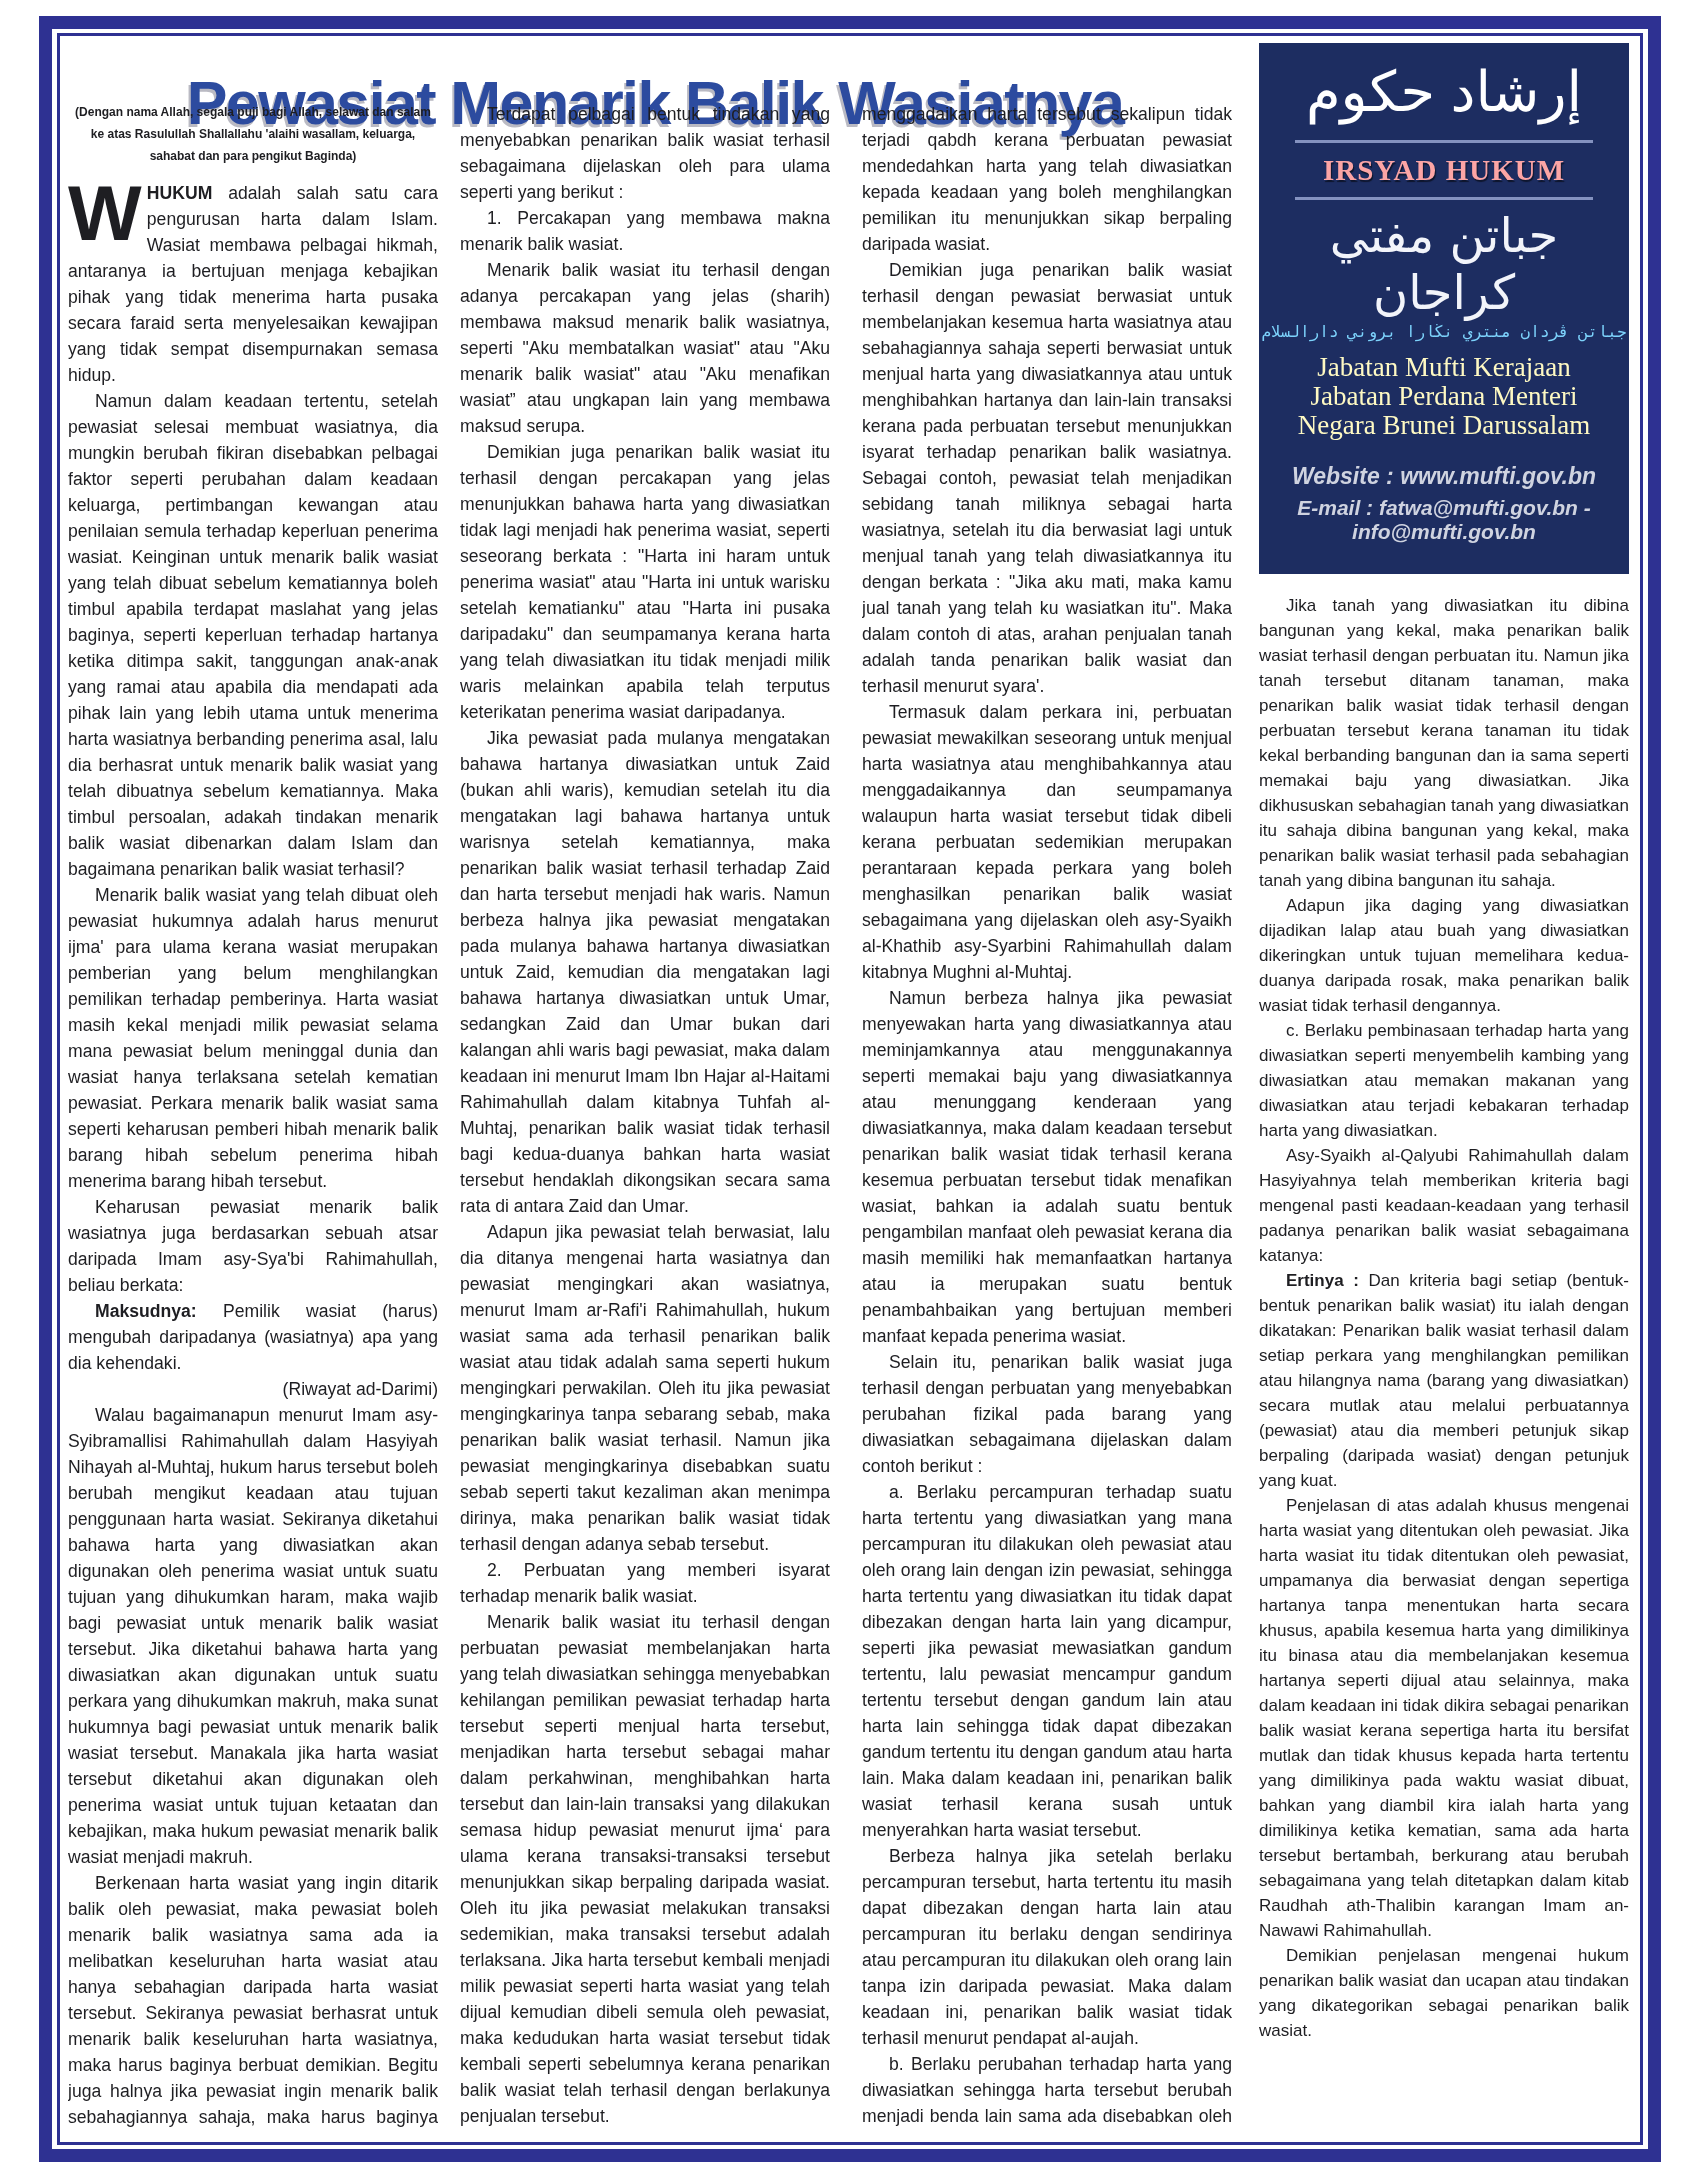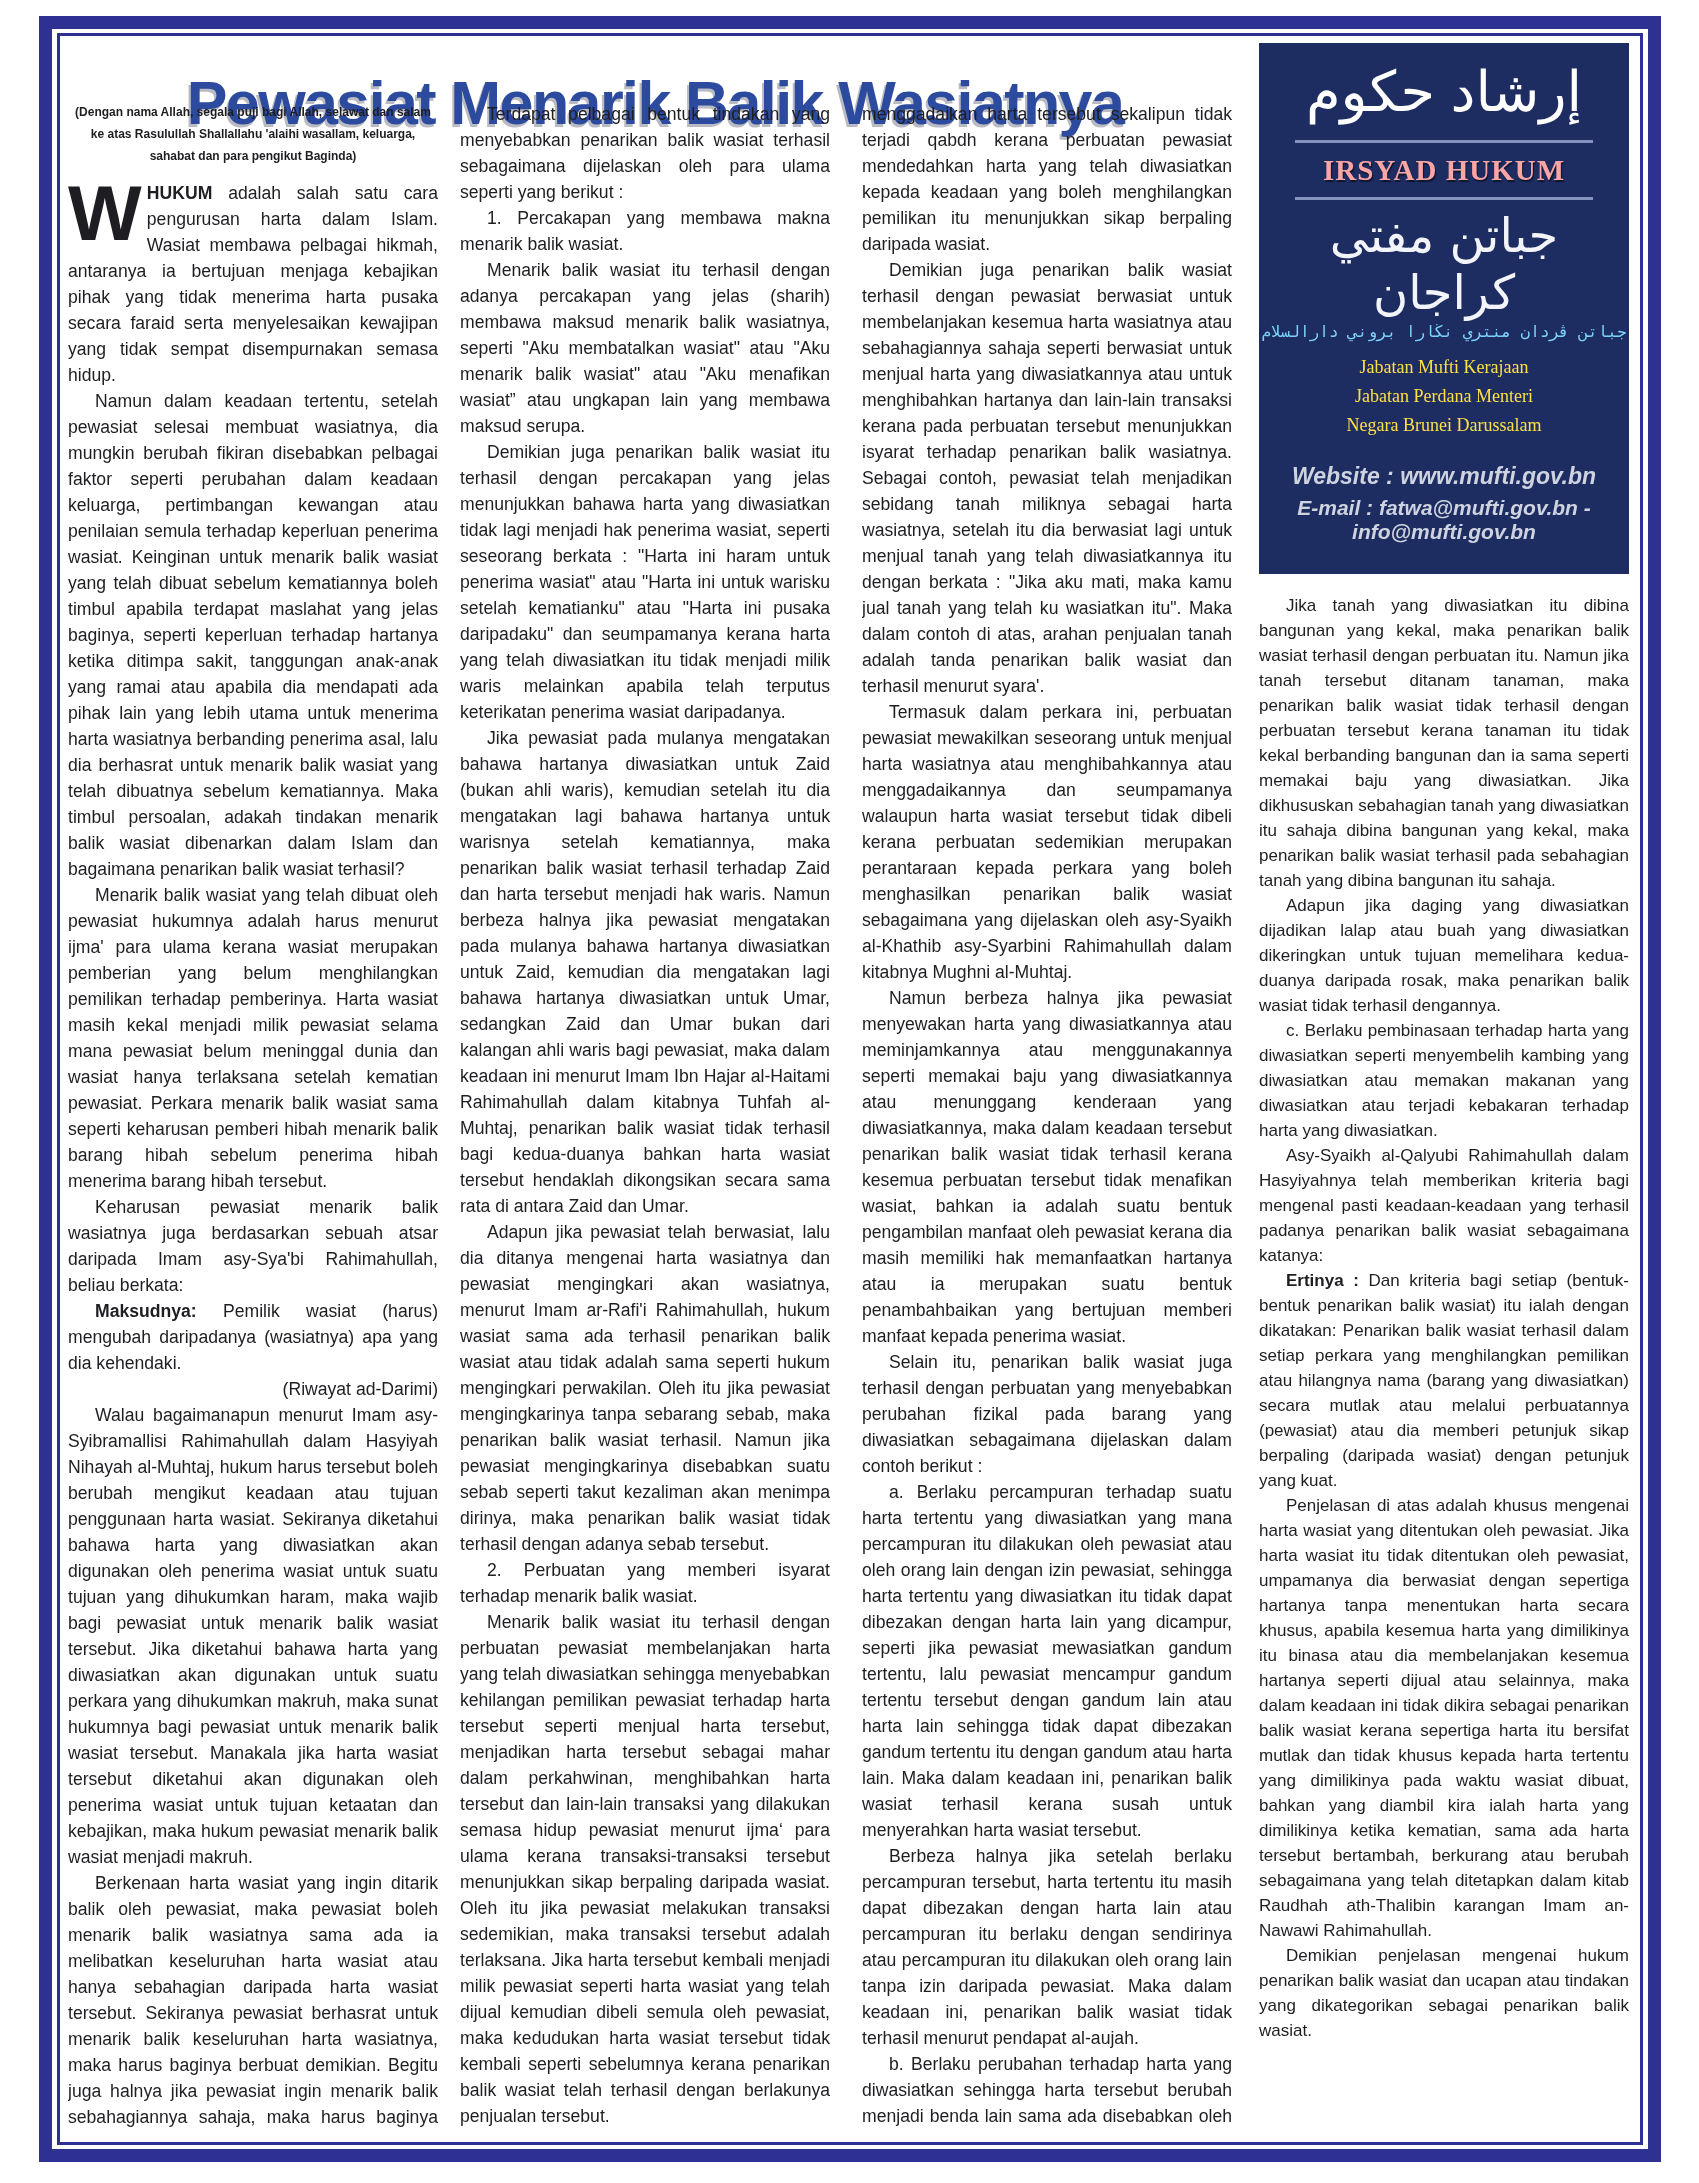--- a/index.html
+++ b/index.html
@@ -46,21 +46,21 @@
   }
   .mast-rule{height:2.6px;background:#8492c0;margin:9.3px 36px 5.2px 36px;}
   .mast-rule.below{margin:5.2px 36px 7.2px 36px;}
   .brand{
     font-family:"Liberation Serif", serif;font-weight:bold;font-size:29px;
     letter-spacing:1px;color:#fca5a5;text-shadow:1px 1.6px 1px rgba(0,0,0,.55);
     line-height:44px;
   }
   .jawi{font-family:"DejaVu Sans", sans-serif;font-size:48px;line-height:57px;color:#f2f4fa;}
   .jawi-small{font-family:Liberation Mono, monospace;font-size:16px;line-height:25px;color:#7dd3fc;}
-  .org{font-family:"Liberation Serif", serif;font-size:18px;line-height:29px;color:#fde047;}
+  .org{font-family:"Liberation Serif", serif;font-size:27px;line-height:29px;color:#fef9c3;}
   .org-block{margin-top:7.2px;}
   .web{font-weight:bold;font-style:italic;font-size:23px;color:#cfd3e0;margin-top:23px;}
   .email{font-weight:bold;font-style:italic;font-size:21px;color:#cfd3e0;margin-top:6.2px;}
 </style>
 </head>
 <body>
 
 <div class="frame-outer">
   <div class="frame-inner"></div>
 </div>

